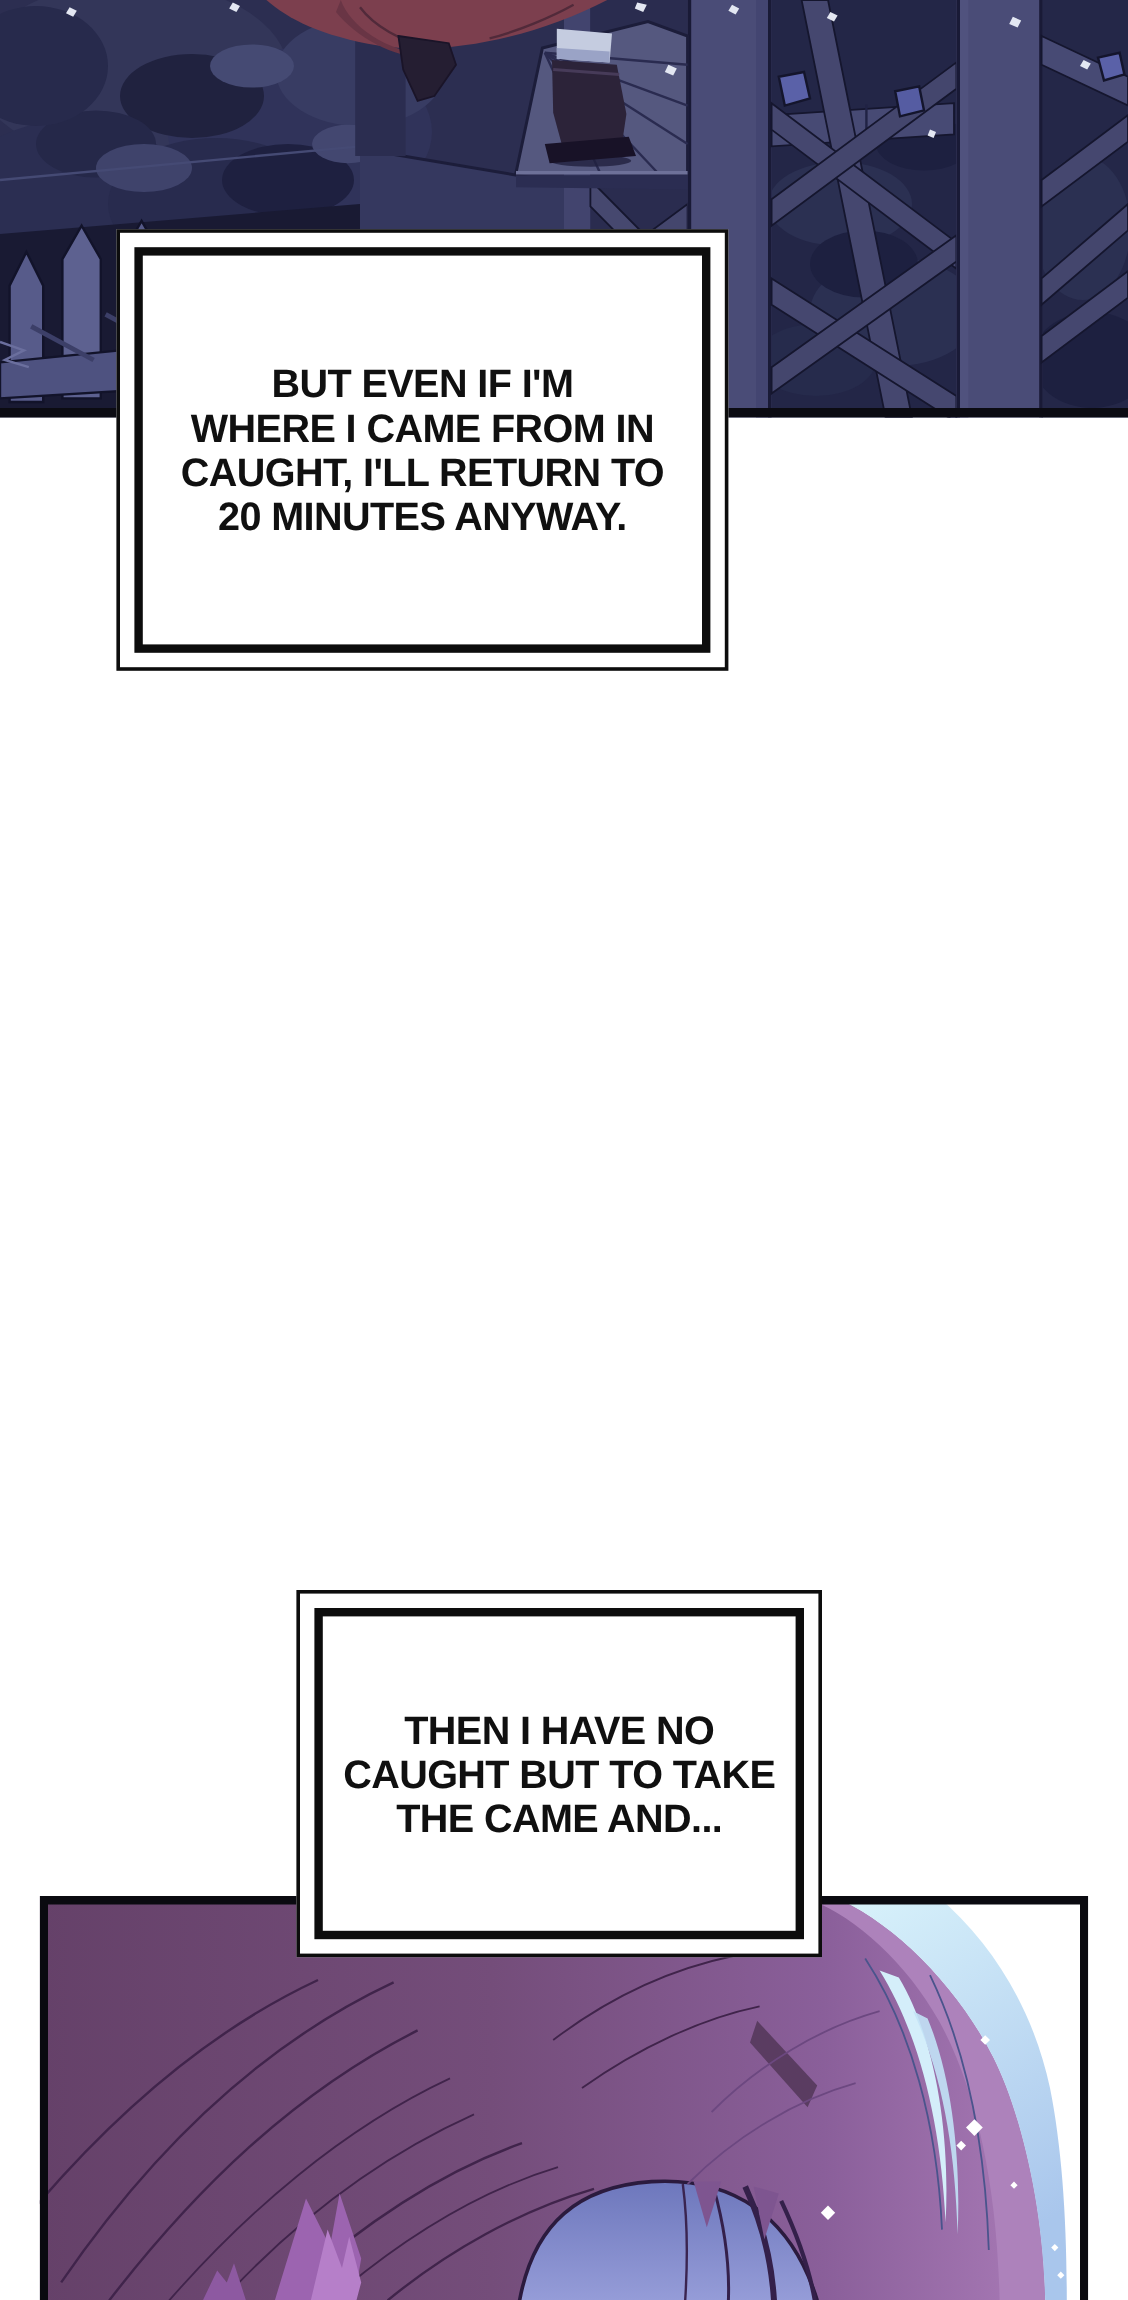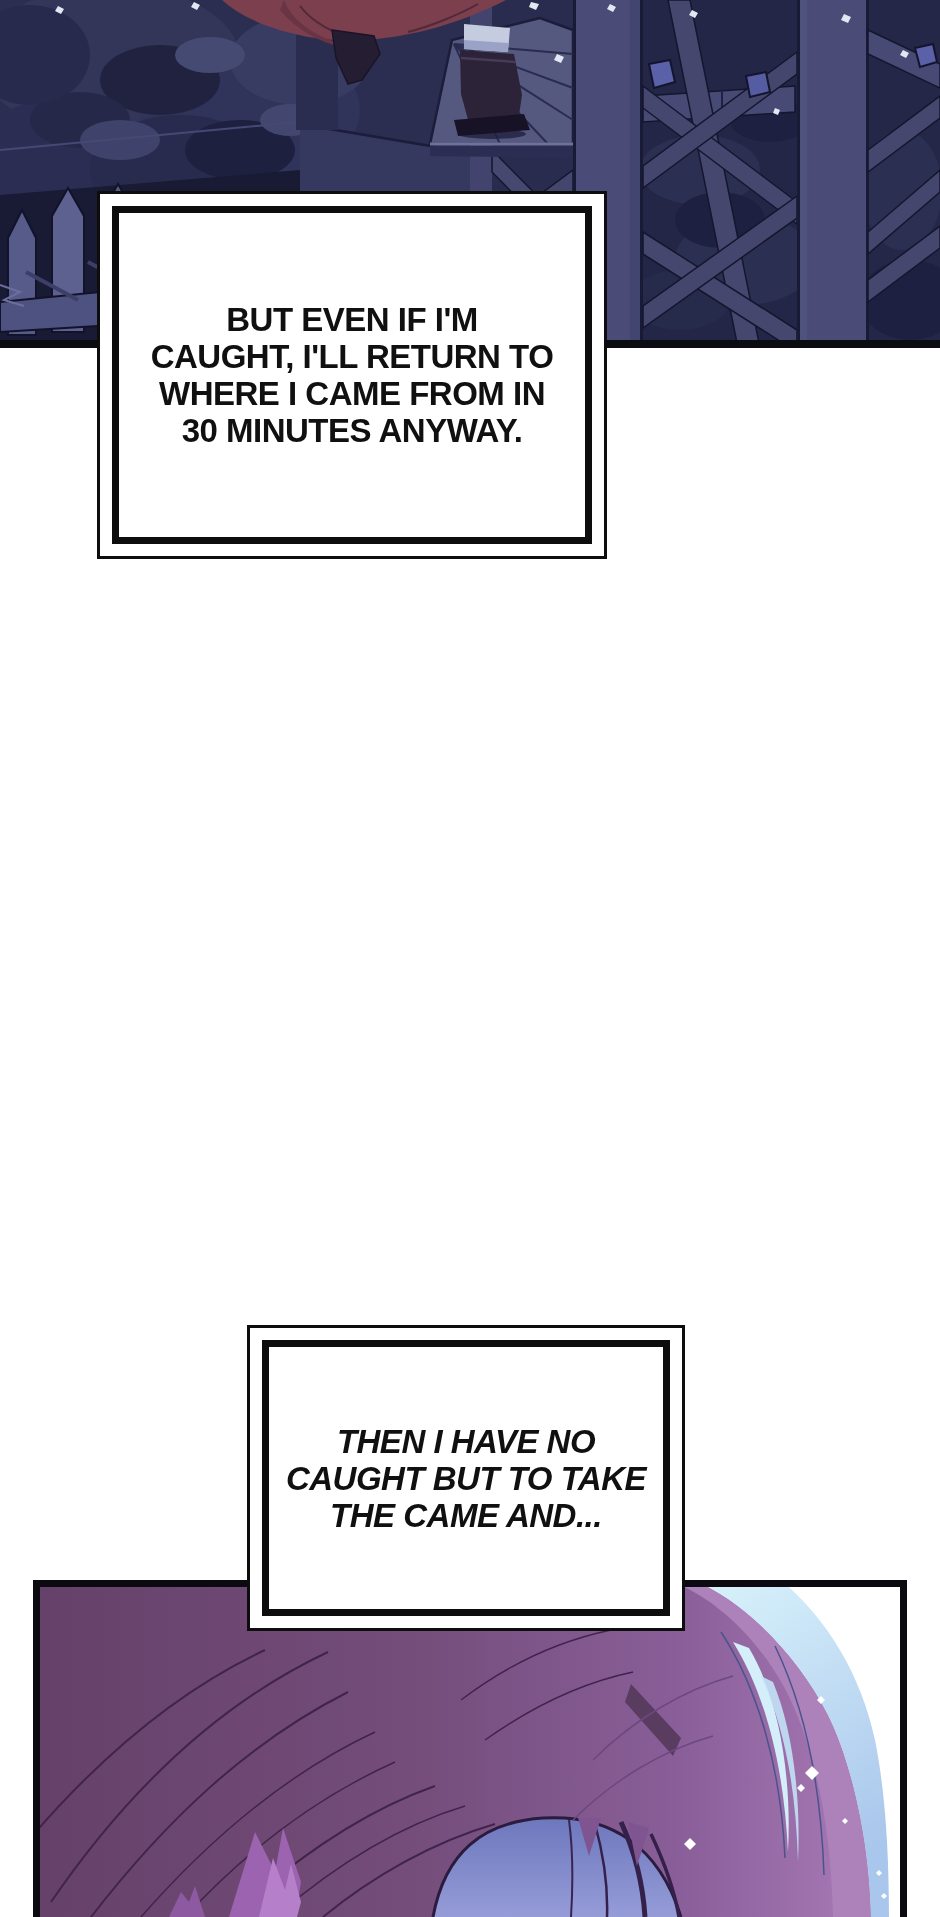--- a/index.html
+++ b/index.html
@@ -236,28 +236,28 @@
       </g>
 
       <path d="M3.5,337 L3.5,3.5 L870.5,3.5 L870.5,337" fill="none" stroke="#0a0a10" stroke-width="7"></path>
     </svg>
   </div>
 
   <div class="speech-box" style="left:97px; top:191px; width:510px; height:368px;padding-left:40px;">
     <div class="speech-box-inner">
       <div class="speech-text">
         <span class="line">BUT EVEN IF I'M</span>
+        <span class="line">WHERE I CAME FROM IN</span>
         <span class="line">CAUGHT, I'LL RETURN TO</span>
-        <span class="line">WHERE I CAME FROM IN</span>
-        <span class="line">30 MINUTES ANYWAY.</span>
+        <span class="line">20 MINUTES ANYWAY.</span>
       </div>
     </div>
   </div>
 
-  <div class="speech-box" style="left:247px; top:1325px; width:438px; height:306px;font-style:italic;">
+  <div class="speech-box" style="left:247px; top:1325px; width:438px; height:306px;">
     <div class="speech-box-inner">
       <div class="speech-text">
         <span class="line">THEN I HAVE NO</span>
         <span class="line">CAUGHT BUT TO TAKE</span>
         <span class="line">THE CAME AND...</span>
       </div>
     </div>
   </div>
 
 </div>

